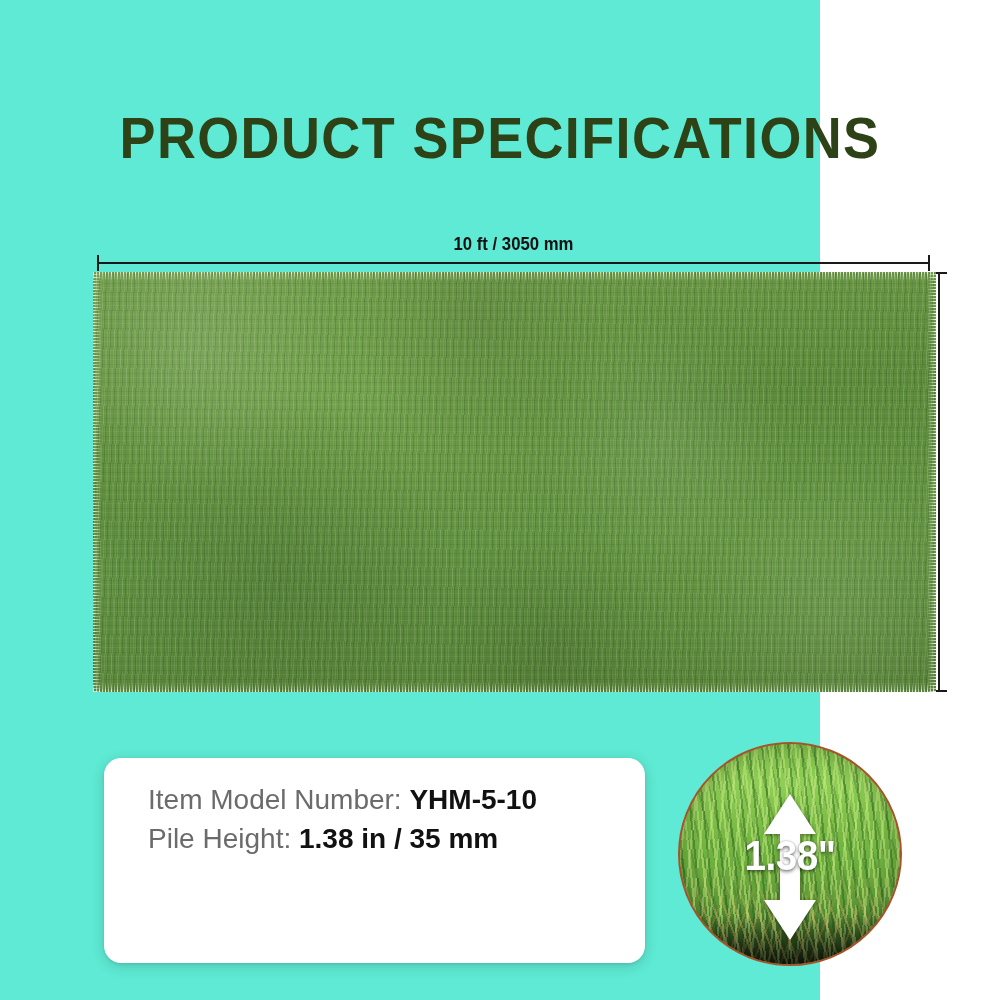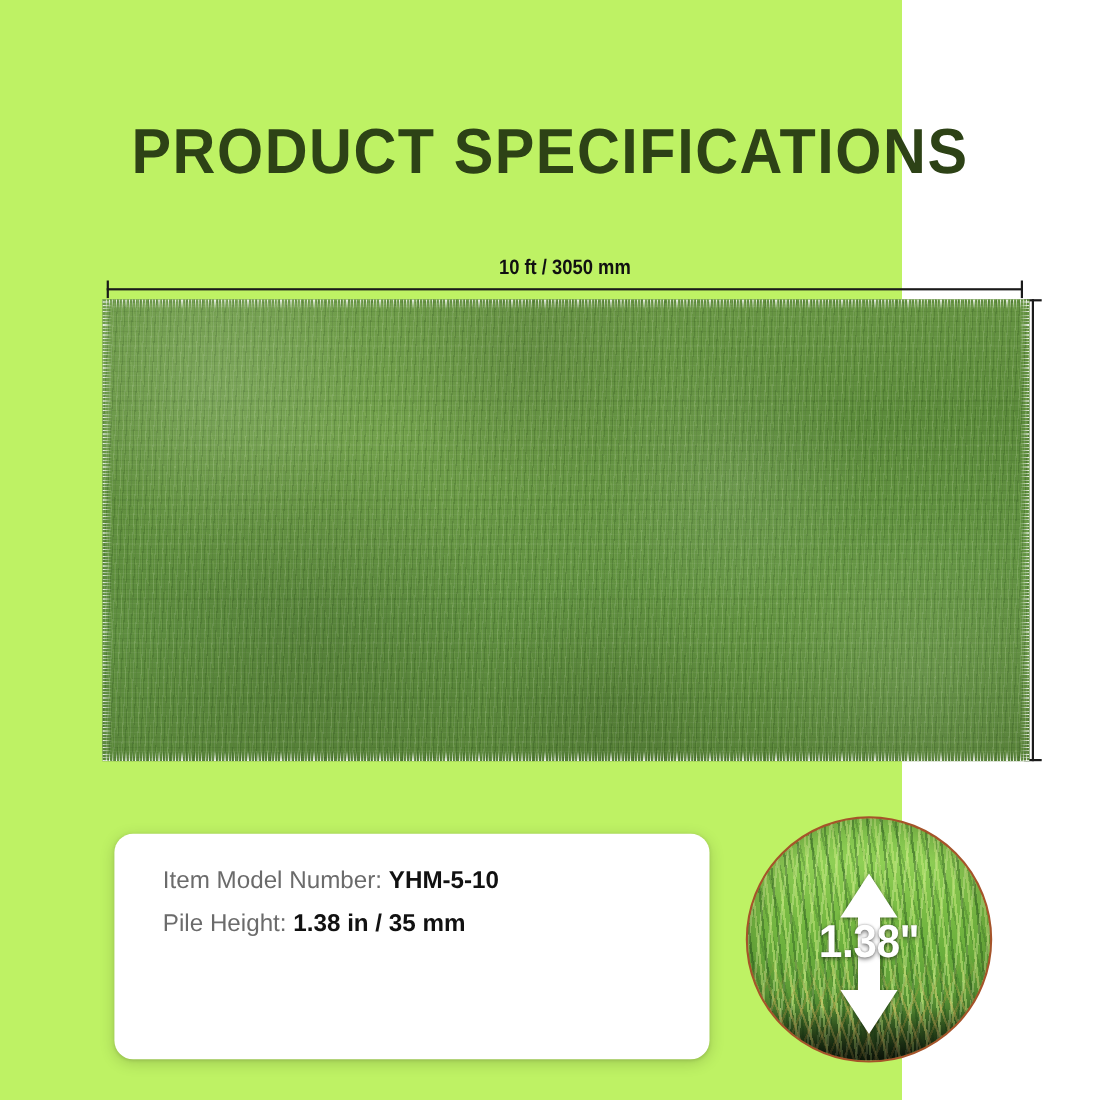--- a/index.html
+++ b/index.html
@@ -13,21 +13,21 @@
     font-family: "Liberation Sans", sans-serif;
     position: relative;
     overflow: hidden;
   }
 
   #page {
     position: absolute;
     left: 0; top: 0;
     width: 820px;
     height: 1000px;
-    background: #bef264;
+    background: #5eead4;
   }
 
   
   .title {
     position: absolute;
     left: 0;
     top: 104px;
     width: 1000px;
     text-align: center;
     font-family: "Liberation Sans Narrow", "Liberation Sans", sans-serif;
@@ -205,21 +205,21 @@
     border-radius: 17px;
     box-shadow: 0 3px 14px rgba(0,0,0,0.16), 0 1px 3px rgba(0,0,0,0.10);
   }
   .spec-list {
     position: absolute;
     left: 44px;
     top: 22px;
     right: 14px;
   }
   .spec-row {
-    font-size: 22px;
+    font-size: 28px;
     line-height: 39px;
     color: #6b6b6b;
     white-space: nowrap;
   }
   .spec-row .val {
     color: #111111;
     font-weight: 700;
   }
 
   

